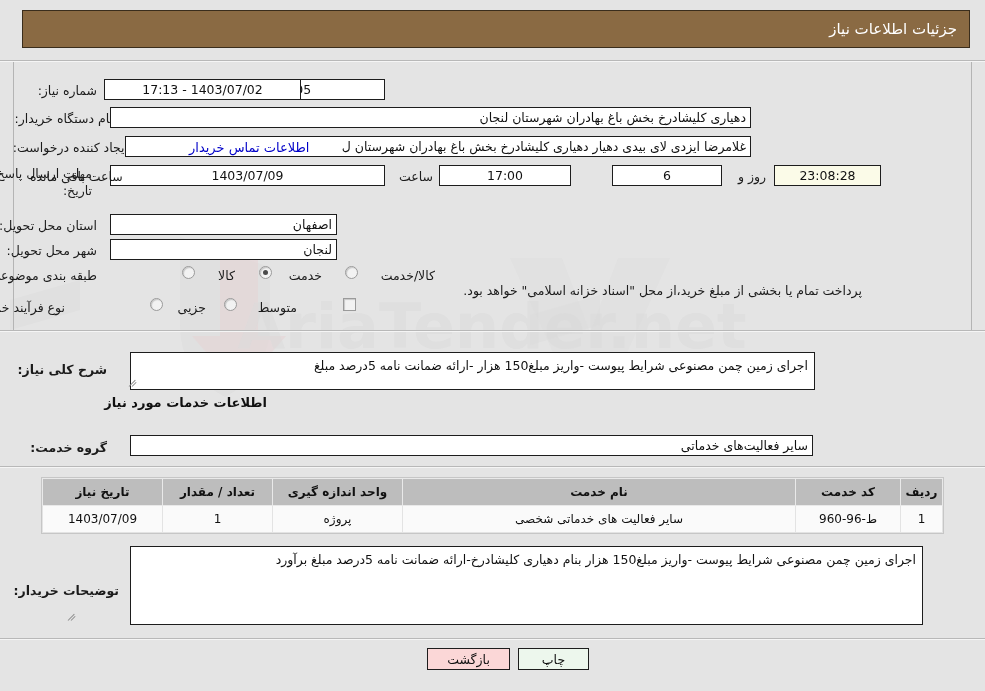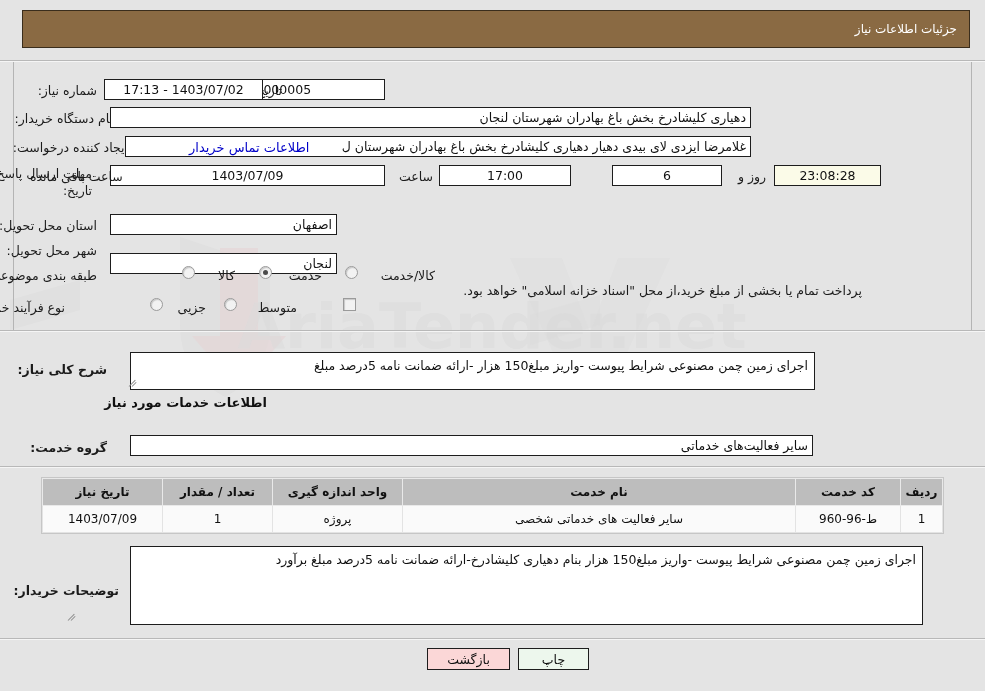--- a/index.html
+++ b/index.html
@@ -27,21 +27,21 @@
   }
 
   
   .page-header {
     position: absolute;
     left: 22px; top: 10px;
     width: 948px; height: 38px;
     background: #8a6a43;
     border: 1px solid #3a2d1c;
     color: #ffffff;
-    font-size: 12px;
+    font-size: 15px;
     display: flex;
     align-items: center;
     justify-content: flex-start;
     padding-right: 12px;
     z-index: 2;
   }
   .sep {
     position: absolute;
     left: 0; width: 985px;
     height: 0;
@@ -242,21 +242,21 @@
 </div>
 
 <div class="sep" style="top:60px;"></div>
 <div class="vline" style="right:13px; top:62px; height:268px;"></div>
 <div class="vline" style="left:13px; top:62px; height:268px;"></div>
 
 <div class="lbl" style="right:888px; top:83px;">شماره نیاز:</div>
 <div class="fld ltr-txt" style="right:600px; top:79px; width:275px;">1103108915000005</div>
 
 <div class="lbl" style="right:703px; top:83px; left:auto;">تاریخ و ساعت اعلان عمومی:</div>
-<div class="fld ltr-txt" style="left:104px; top:79px; width:159px;">17:13 - 1403/07/02</div>
+<div class="fld ltr-txt" style="left:104px; top:79px; width:197px;">17:13 - 1403/07/02</div>
 
 <div class="lbl" style="right:872px; top:111px;">نام دستگاه خریدار:</div>
 <div class="fld rtl-txt" style="right:234px; top:107px; width:641px;">دهیاری کلیشادرخ بخش باغ بهادران شهرستان لنجان</div>
 
 <div class="lbl" style="right:857px; top:140px;">ایجاد کننده درخواست:</div>
 <div class="fld rtl-txt" style="right:234px; top:136px; width:626px;">غلامرضا ایزدی لای بیدی دهیار  دهیاری کلیشادرخ بخش باغ بهادران شهرستان ل</div>
 <a class="link" style="left:189px; top:140px;">اطلاعات تماس خریدار</a>
 
 <div class="lbl" style="right:893px; top:166px;">مهلت ارسال پاسخ: تا</div>
 <div class="lbl" style="right:893px; top:183px;">تاریخ:</div>
@@ -266,21 +266,21 @@
 <div class="fld ltr-txt" style="right:414px; top:165px; width:132px;">17:00</div>
 <div class="fld ltr-txt" style="right:263px; top:165px; width:110px;">6</div>
 <div class="lbl" style="right:219px; top:169px;">روز و</div>
 <div class="fld cream ltr-txt" style="right:104px; top:165px; width:107px;">23:08:28</div>
 <div class="lbl" style="left:30px; top:169px;">ساعت باقی مانده</div>
 
 <div class="lbl" style="right:888px; top:218px;">استان محل تحویل:</div>
 <div class="fld rtl-txt" style="right:648px; top:214px; width:227px;">اصفهان</div>
 
 <div class="lbl" style="right:888px; top:243px;">شهر محل تحویل:</div>
-<div class="fld rtl-txt" style="right:648px; top:239px; width:227px;margin-top:14px;">لنجان</div>
+<div class="fld rtl-txt" style="right:648px; top:239px; width:227px;">لنجان</div>
 
 <div class="lbl" style="right:888px; top:268px;">طبقه بندی موضوعی:</div>
 
 <div class="radio" style="right:790px; top:266px;"></div>
 <div class="lbl" style="right:750px; top:268px;">کالا</div>
 
 <div class="radio on" style="right:713px; top:266px;"></div>
 <div class="lbl" style="right:663px; top:268px;">خدمت</div>
 
 <div class="radio" style="right:627px; top:266px;"></div>

